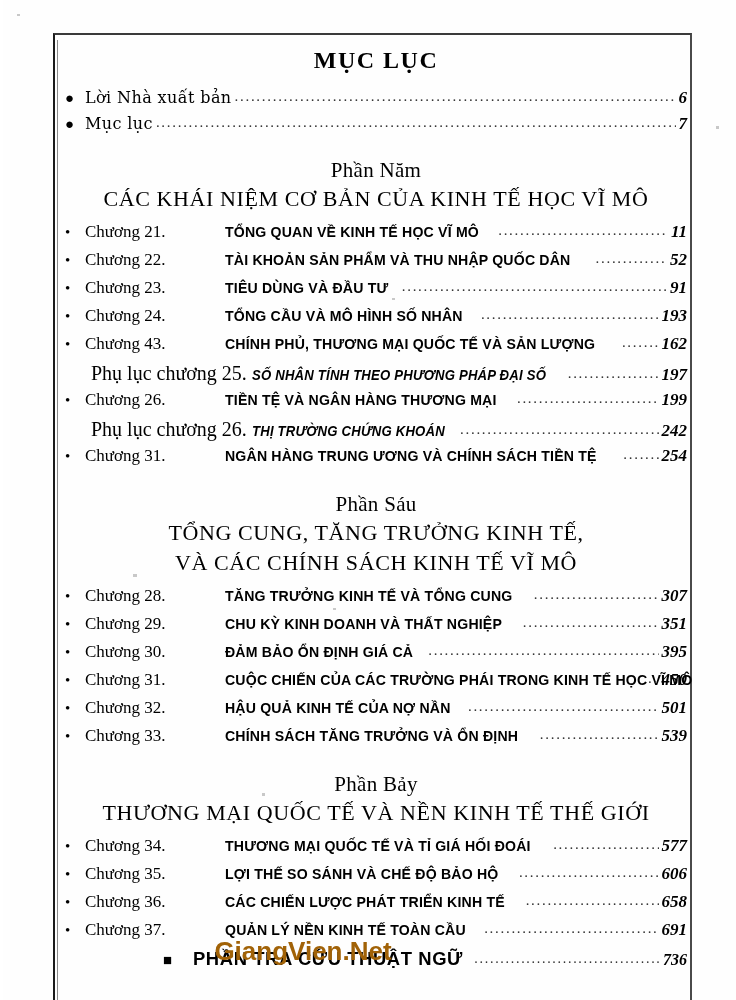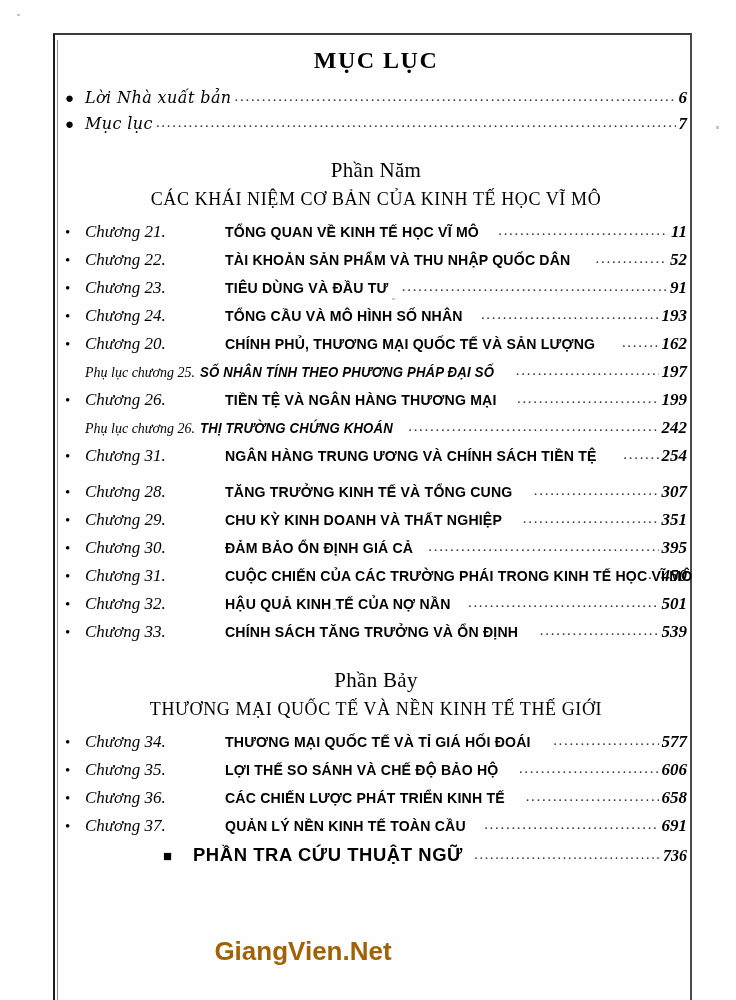--- a/index.html
+++ b/index.html
@@ -74,21 +74,20 @@
     text-align: left;
     font-size: 15px;
     line-height: 1;
     color: #000;
   }
   .bullet.sq { font-size: 13px; }
   .bullet.none { visibility: hidden; }
 
   .label {
     font-family: "Liberation Serif", serif;
-    font-style: italic;
     font-size: 17px;
     flex: 0 0 auto;
   }
   .title-txt {
     font-family: "Liberation Sans", sans-serif;
     font-weight: bold;
     font-size: 15px;
     letter-spacing: 0.2px;
     flex: 0 0 auto;
     transform: scaleX(0.94);
@@ -128,42 +127,43 @@
   
   .chap-row .label {
     flex: 0 0 140px;
     font-size: 17px;
   }
   .chap-row .title-txt { max-width: 420px; }
 
   
   .appx-row .label {
     flex: 0 0 auto;
-    font-size: 14px;
+    font-size: 20px;
     padding-right: 5px;
+    margin-left: 6px;
   }
   .appx-row .title-txt {
     font-style: italic;
     font-size: 14px;
   }
 
   
   .part {
     text-align: center;
     padding-top: 16px;
   }
   .part-name {
     font-family: "Liberation Serif", serif;
     font-size: 21px;
     line-height: 28px;
     letter-spacing: 0.3px;
   }
   .part-title {
     font-family: "Liberation Serif", serif;
-    font-size: 18px;
+    font-size: 22px;
     line-height: 30px;
     letter-spacing: 0.6px;
   }
   .part-title .ln { display: block; }
   .part-gap { height: 8px; }
 
   
   .index-row {
     height: 34px;
     padding-left: 98px;
@@ -266,21 +266,21 @@
         </div>
         <div class="toc-row chap-row">
           <span class="bullet">•</span>
           <span class="label">Chương 24.</span>
           <span class="title-txt">TỔNG CẦU VÀ MÔ HÌNH SỐ NHÂN</span>
           <span class="dots">...............................................................................................................</span>
           <span class="pagenum">193</span>
         </div>
         <div class="toc-row chap-row">
           <span class="bullet">•</span>
-          <span class="label">Chương 20.</span>
+          <span class="label">Chương 43.</span>
           <span class="title-txt">CHÍNH PHỦ, THƯƠNG MẠI QUỐC TẾ VÀ SẢN LƯỢNG</span>
           <span class="dots">...............................................................................................................</span>
           <span class="pagenum">162</span>
         </div>
         <div class="toc-row appx-row">
           <span class="bullet none">•</span>
           <span class="label">Phụ lục chương 25.</span>
           <span class="title-txt">SỐ NHÂN TÍNH THEO PHƯƠNG PHÁP ĐẠI SỐ</span>
           <span class="dots">...............................................................................................................</span>
           <span class="pagenum">197</span>
@@ -299,20 +299,24 @@
           <span class="dots">...............................................................................................................</span>
           <span class="pagenum">242</span>
         </div>
         <div class="toc-row chap-row">
           <span class="bullet">•</span>
           <span class="label">Chương 31.</span>
           <span class="title-txt">NGÂN HÀNG TRUNG ƯƠNG VÀ CHÍNH SÁCH TIỀN TỆ</span>
           <span class="dots">...............................................................................................................</span>
           <span class="pagenum">254</span>
         </div>
+        <div class="part"><span class="part-name">Phần Sáu</span><div class="part-title">
+            <span class="ln">TỔNG CUNG, TĂNG TRƯỞNG KINH TẾ,</span>
+            <span class="ln">VÀ CÁC CHÍNH SÁCH KINH TẾ VĨ MÔ</span>
+          </div></div>
         <div class="part-gap"></div>
         <div class="toc-row chap-row">
           <span class="bullet">•</span>
           <span class="label">Chương 28.</span>
           <span class="title-txt">TĂNG TRƯỞNG KINH TẾ VÀ TỔNG CUNG</span>
           <span class="dots">...............................................................................................................</span>
           <span class="pagenum">307</span>
         </div>
         <div class="toc-row chap-row">
           <span class="bullet">•</span>

